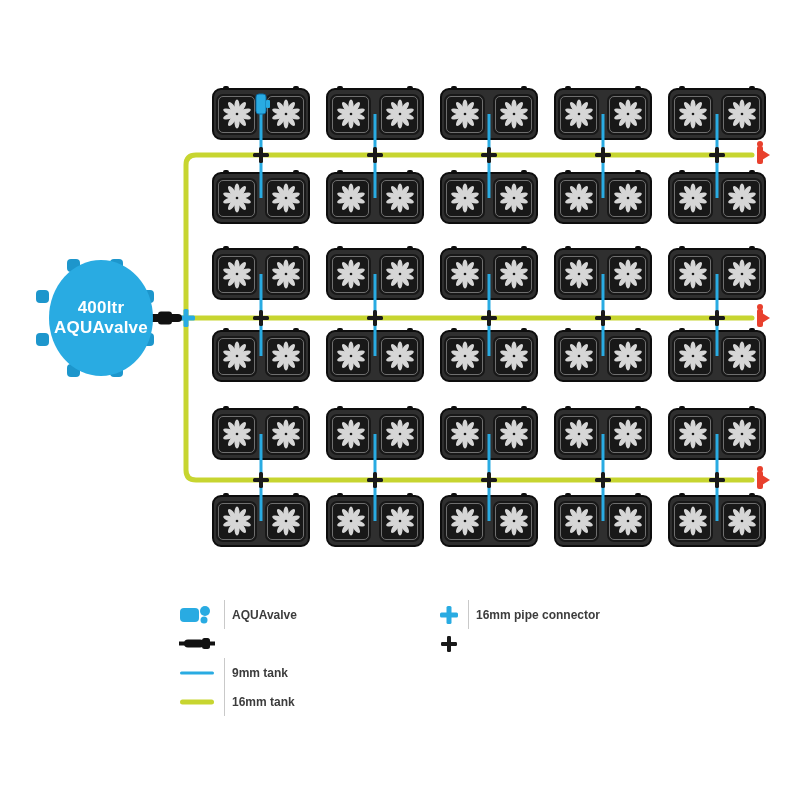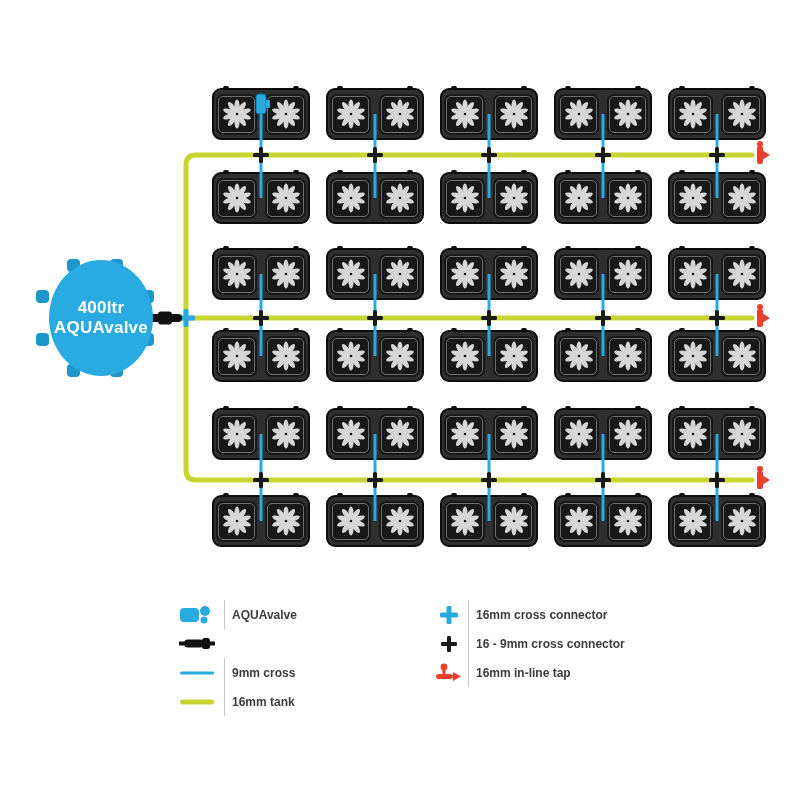--- a/index.html
+++ b/index.html
@@ -1323,56 +1323,44 @@
             <rect x="30" y="5.5" width="6" height="4" fill="#111"></rect>
           </svg>
       </span>
     </div>
     <div class="lrow">
       <span class="licon">
         <svg width="34" height="6" viewBox="0 0 34 6">
             <rect y="1.5" width="34" height="3" rx="1.5" fill="#29abe2"></rect>
           </svg>
       </span>
-      <span class="llabel">9mm cross</span>
+      <span class="llabel">9mm tank</span>
     </div>
     <div class="lrow">
       <span class="licon">
         <svg width="34" height="8" viewBox="0 0 34 8">
             <rect y="1.5" width="34" height="5" rx="2.5" fill="#c7d530"></rect>
           </svg>
       </span>
       <span class="llabel">16mm tank</span>
     </div>
   </div>
 
   <div class="legend" id="legend-right">
     <div class="lrow">
       <span class="licon">
         <svg width="20" height="20" viewBox="0 0 20 20">
             <rect x="7.5" y="1" width="5" height="18" rx="1.5" fill="#29abe2"></rect>
             <rect x="1" y="7.5" width="18" height="5" rx="1.5" fill="#29abe2"></rect>
           </svg>
       </span>
-      <span class="llabel">16mm cross connector</span>
+      <span class="llabel">16mm pipe connector</span>
     </div>
     <div class="lrow">
       <span class="licon">
         <svg width="18" height="18" viewBox="0 0 18 18">
             <rect x="7" y="1" width="4" height="16" rx="1.2" fill="#1a1a1a"></rect>
             <rect x="1" y="7" width="16" height="4" rx="1.2" fill="#1a1a1a"></rect>
           </svg>
       </span>
-      <span class="llabel">16 - 9mm cross connector</span>
-    </div>
-    <div class="lrow">
-      <span class="licon">
-        <svg width="26" height="20" viewBox="0 0 26 20">
-            <circle cx="8" cy="4" r="3.4" fill="#e8402d"></circle>
-            <rect x="6.5" y="5" width="3" height="7" fill="#e8402d"></rect>
-            <rect x="0" y="11" width="17" height="5" rx="2.5" fill="#e8402d"></rect>
-            <path d="M17 9 L25 13.5 L17 18 Z" fill="#e8402d"></path>
-          </svg>
-      </span>
-      <span class="llabel">16mm in-line tap</span>
     </div>
   </div>
 </div>
 
 </body></html>

